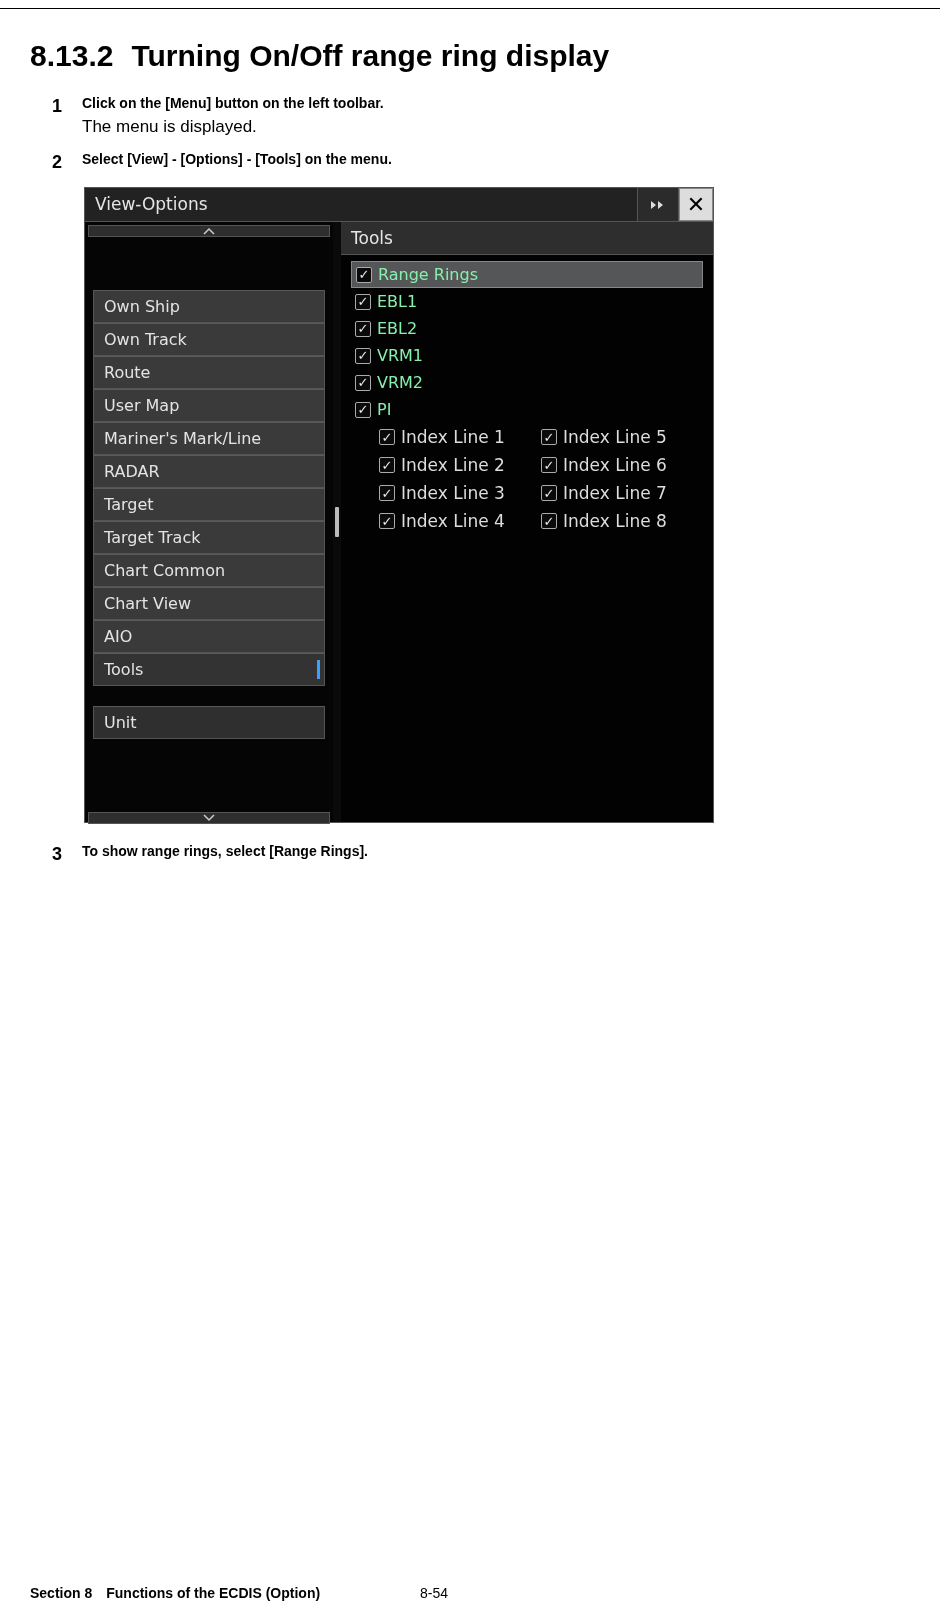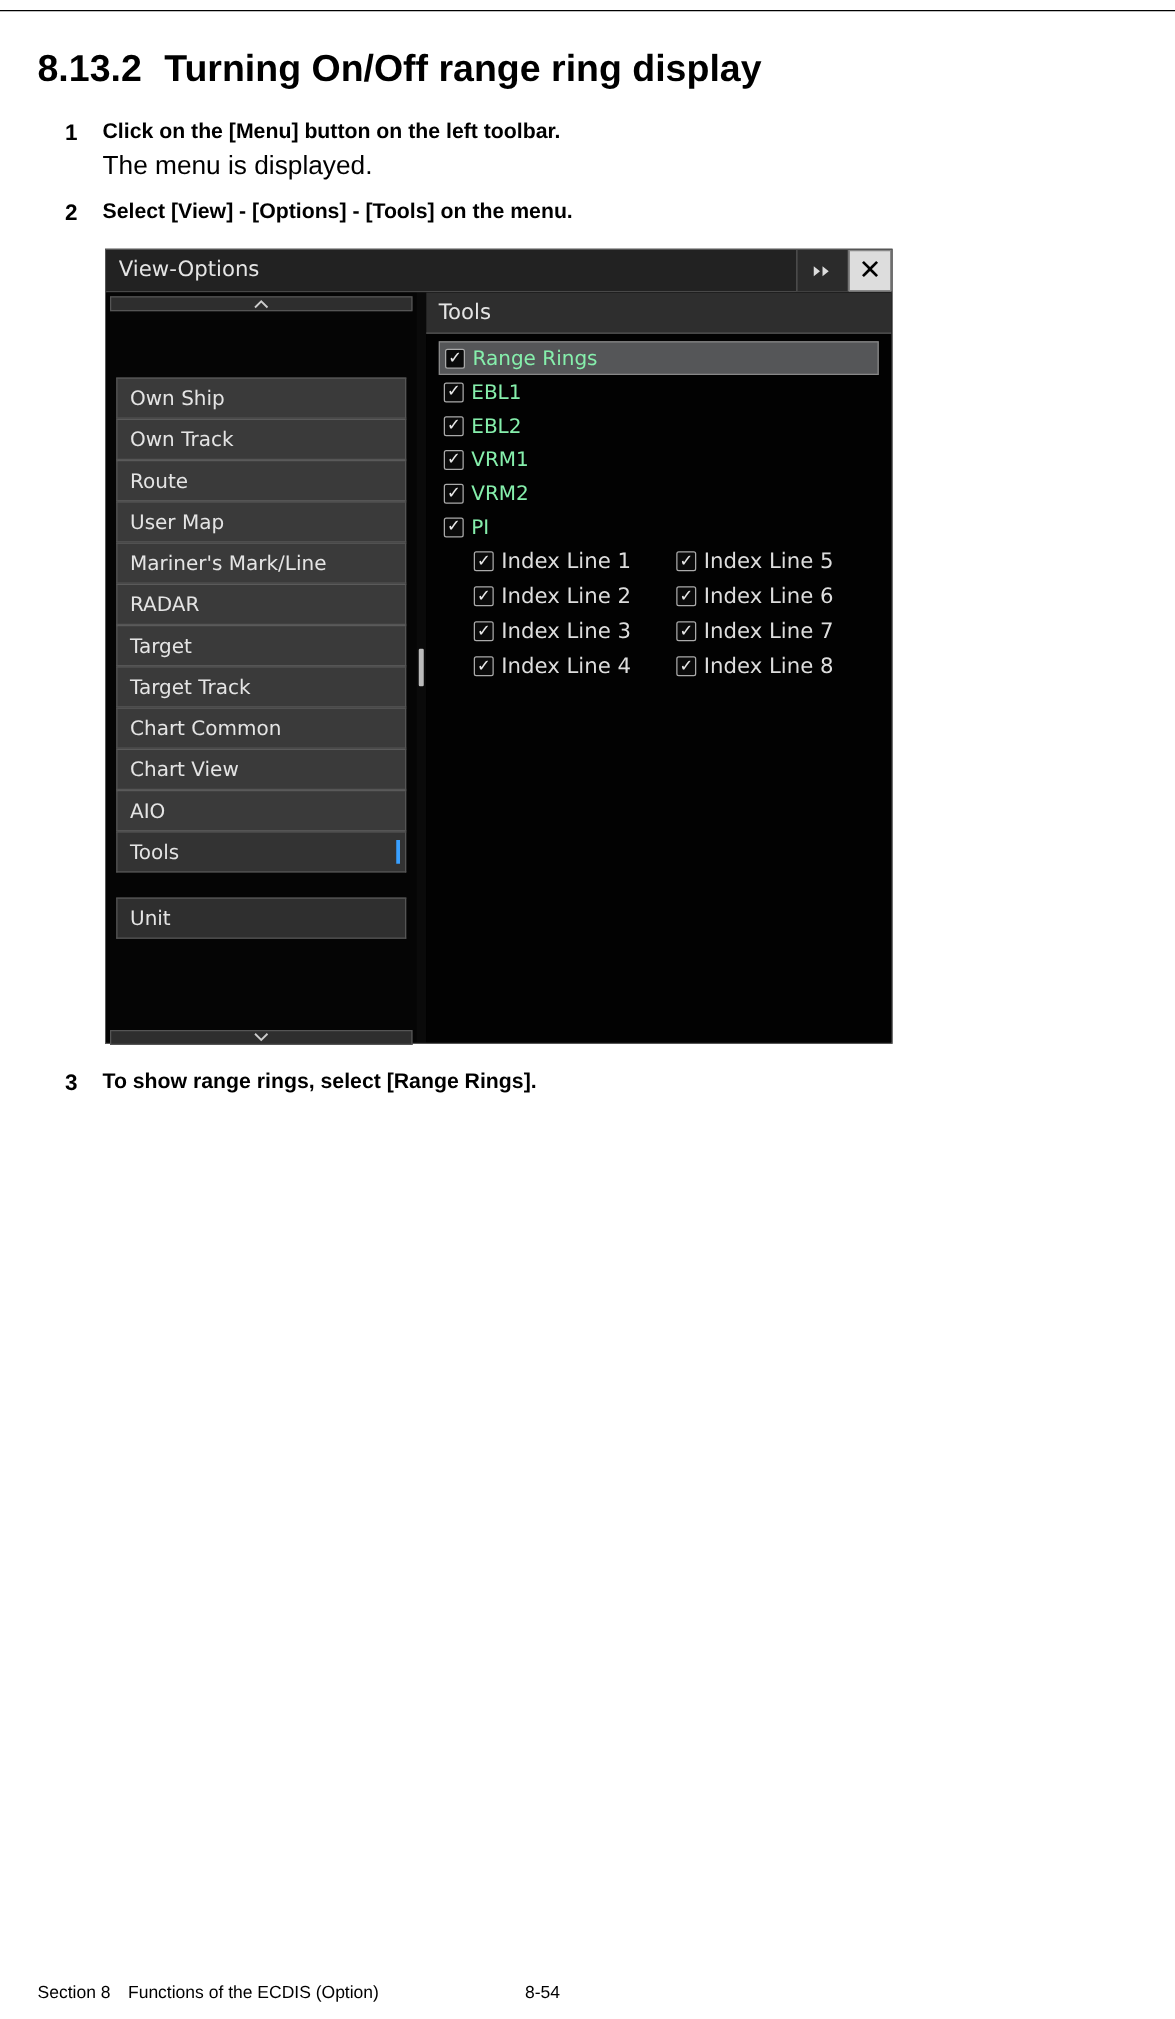--- a/index.html
+++ b/index.html
@@ -32,25 +32,25 @@
   .step-num {
     font-weight: bold;
     font-size: 18px;
     width: 30px;
     flex-shrink: 0;
     padding-top: 1px;
   }
   .step-body { flex: 1; }
   .step-title {
     font-weight: bold;
-    font-size: 17px;
+    font-size: 14px;
     margin-bottom: 6px;
   }
   .step-desc {
-    font-size: 21px;
+    font-size: 17px;
     color: #000;
   }
 
   
   .dialog {
     width: 630px;
     margin: 14px 0 20px 54px;
     background: #1e1e1e;
     border: 1px solid #555;
     font-family: "Segoe UI", "DejaVu Sans", Arial, sans-serif;
@@ -228,21 +228,21 @@
 
   .footer {
     position: absolute;
     bottom: 22px;
     left: 30px;
     right: 30px;
     font-size: 14px;
     color: #000;
     display: flex;
   }
-  .footer-left { width: 390px; }
+  .footer-left { width: 390px; font-weight: bold; }
   .footer-page { }
 </style>
 </head>
 <body>
 
 <div class="page">
 
   <h2 class="section-heading">
     <span class="section-number">8.13.2</span><span>Turning On/Off range ring display</span>
   </h2>

